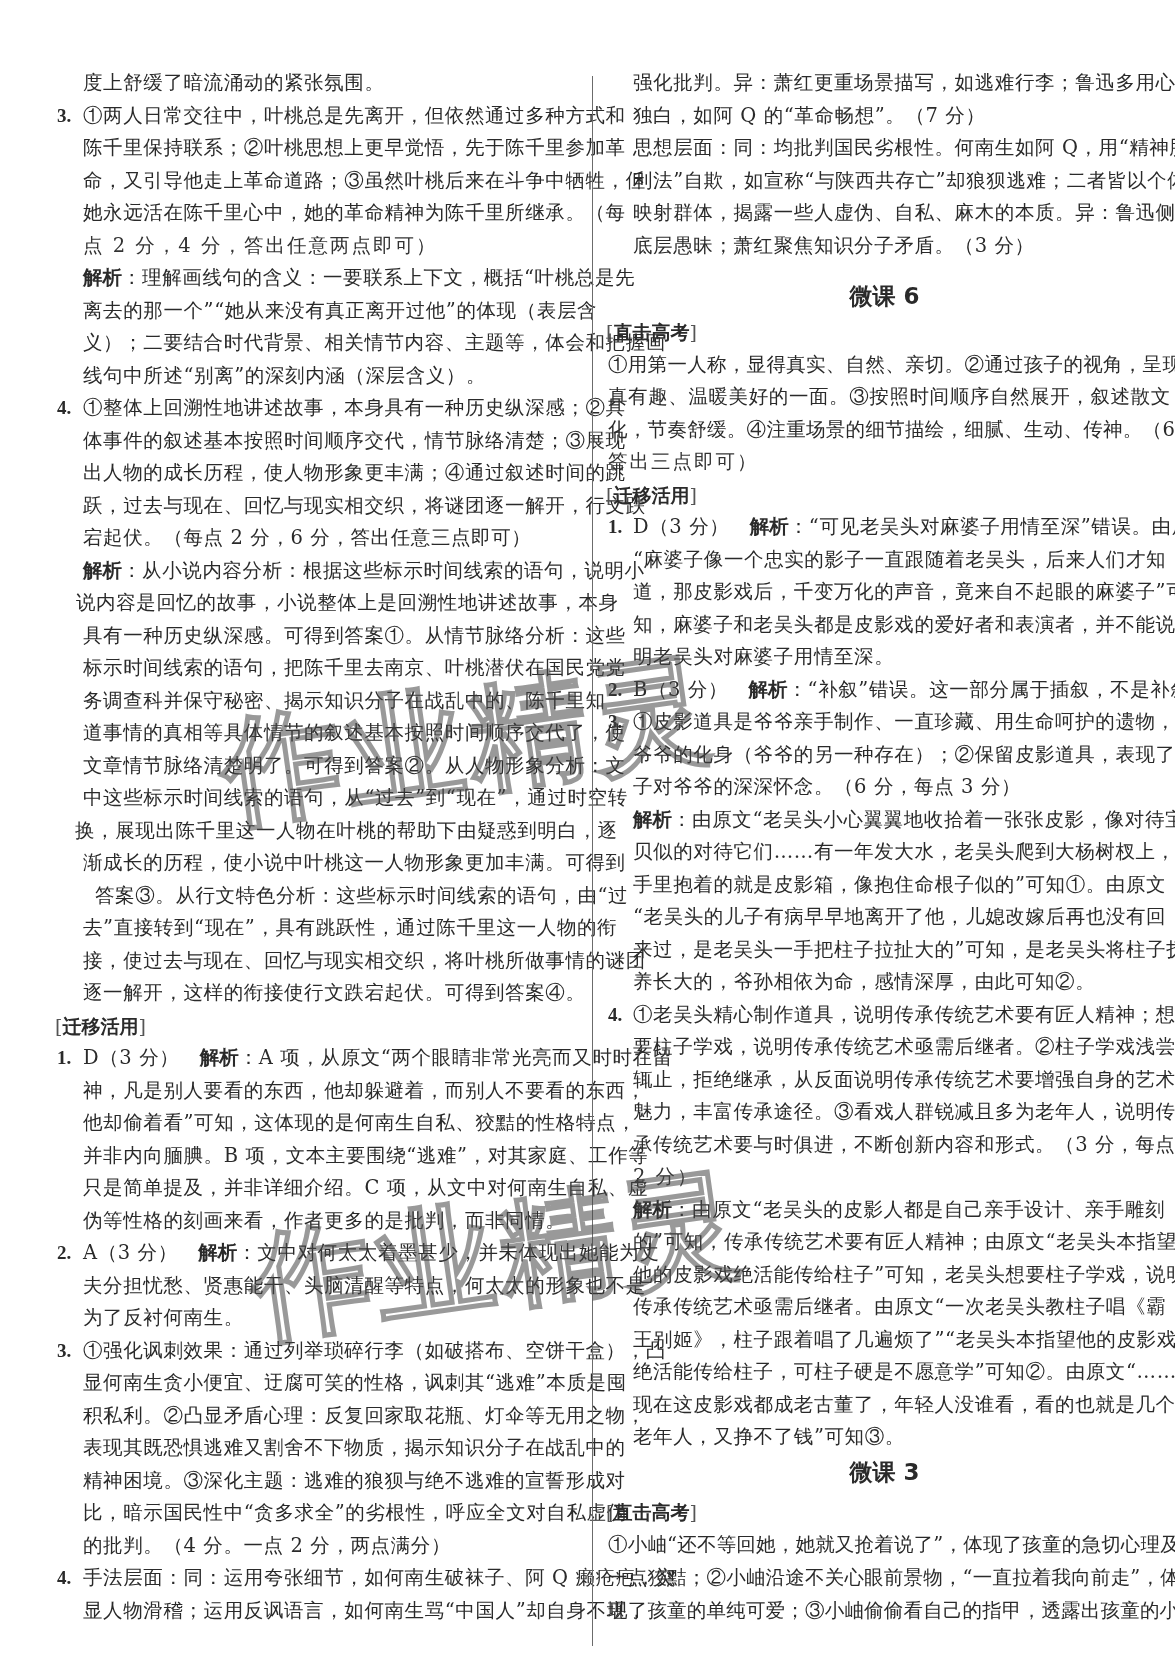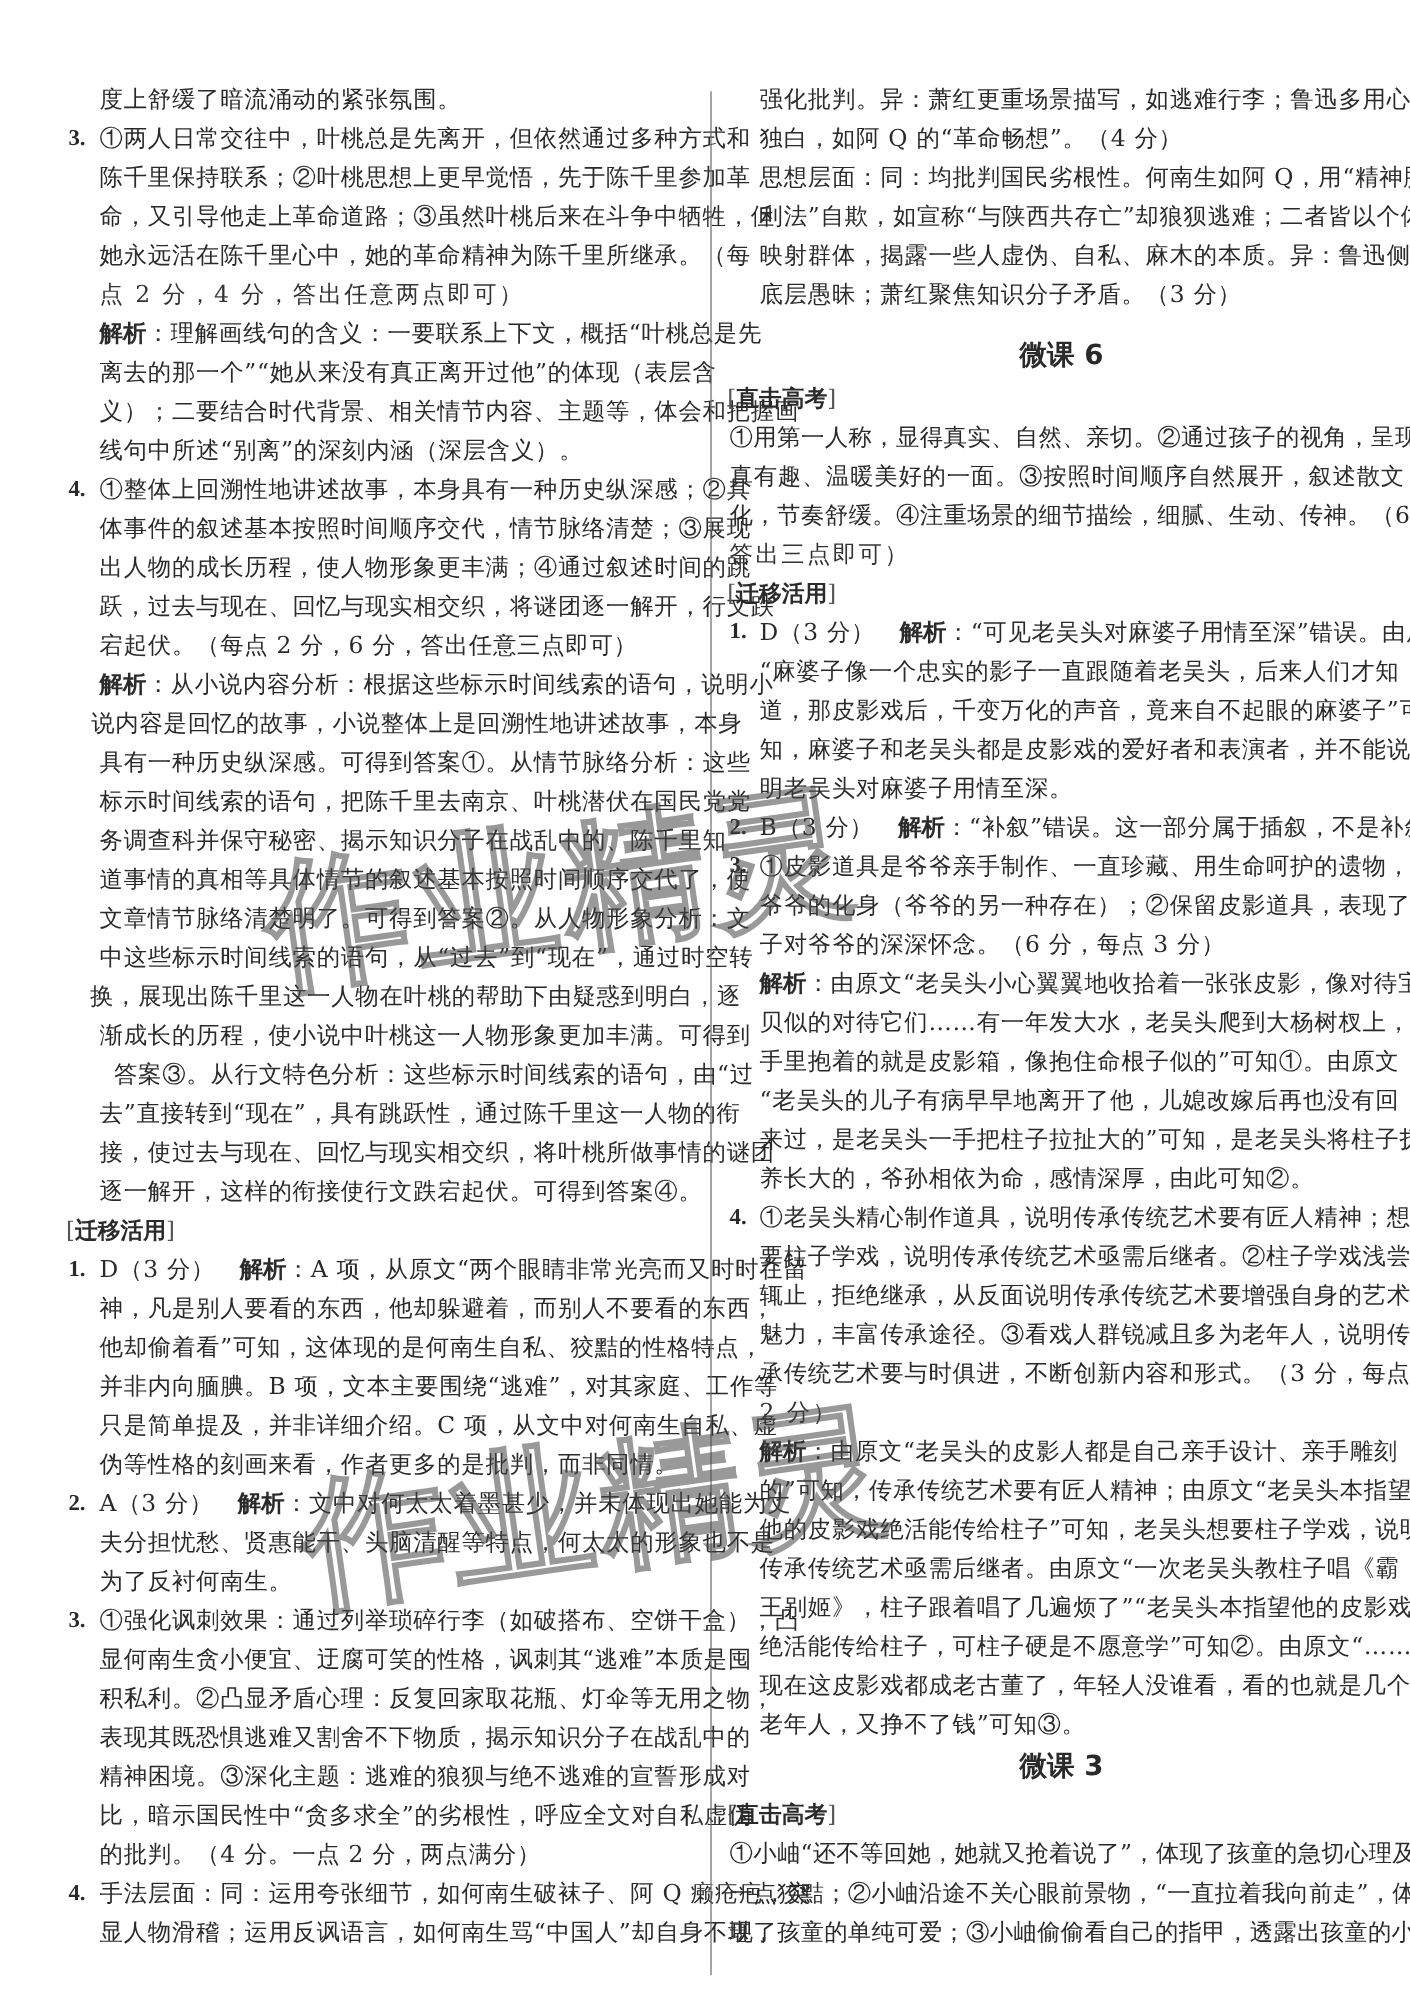--- a/index.html
+++ b/index.html
@@ -92,21 +92,21 @@
 
     <div class="num" style="left:57px;top:1566px">4.</div>
     <div class="line" style="left:83px;top:1566px">手法层面：同：运用夸张细节，如何南生破袜子、阿 Q 癞疮疤，突</div>
     <div class="line" style="left:83px;top:1599px">显人物滑稽；运用反讽语言，如何南生骂“中国人”却自身不堪，</div>
   </div>
 
   <div class="divider"></div>
 
   <div class="col col-right" style="left:0;width:1175px">
     <div class="line" style="left:633px;top:71px">强化批判。异：萧红更重场景描写，如逃难行李；鲁迅多用心理</div>
-    <div class="line" style="left:633px;top:104px">独白，如阿 Q 的“革命畅想”。（4 分）</div>
+    <div class="line" style="left:633px;top:104px">独白，如阿 Q 的“革命畅想”。（7 分）</div>
     <div class="line" style="left:633px;top:136px">思想层面：同：均批判国民劣根性。何南生如阿 Q，用“精神胜</div>
     <div class="line" style="left:633px;top:169px">利法”自欺，如宣称“与陕西共存亡”却狼狈逃难；二者皆以个体</div>
     <div class="line" style="left:633px;top:201px">映射群体，揭露一些人虚伪、自私、麻木的本质。异：鲁迅侧重</div>
     <div class="line" style="left:633px;top:234px">底层愚昧；萧红聚焦知识分子矛盾。（3 分）</div>
 
     <div class="heading" style="left:594px;width:581px;top:282px">微课 6</div>
 
     <div class="bracket" style="left:606px;top:320px"><span class="br">[</span><span>直击高考</span><span class="br">]</span></div>
     <div class="line" style="left:608px;top:353px;letter-spacing:0.3px">①用第一人称，显得真实、自然、亲切。②通过孩子的视角，呈现天</div>
     <div class="line" style="left:608px;top:385px">真有趣、温暖美好的一面。③按照时间顺序自然展开，叙述散文</div>

